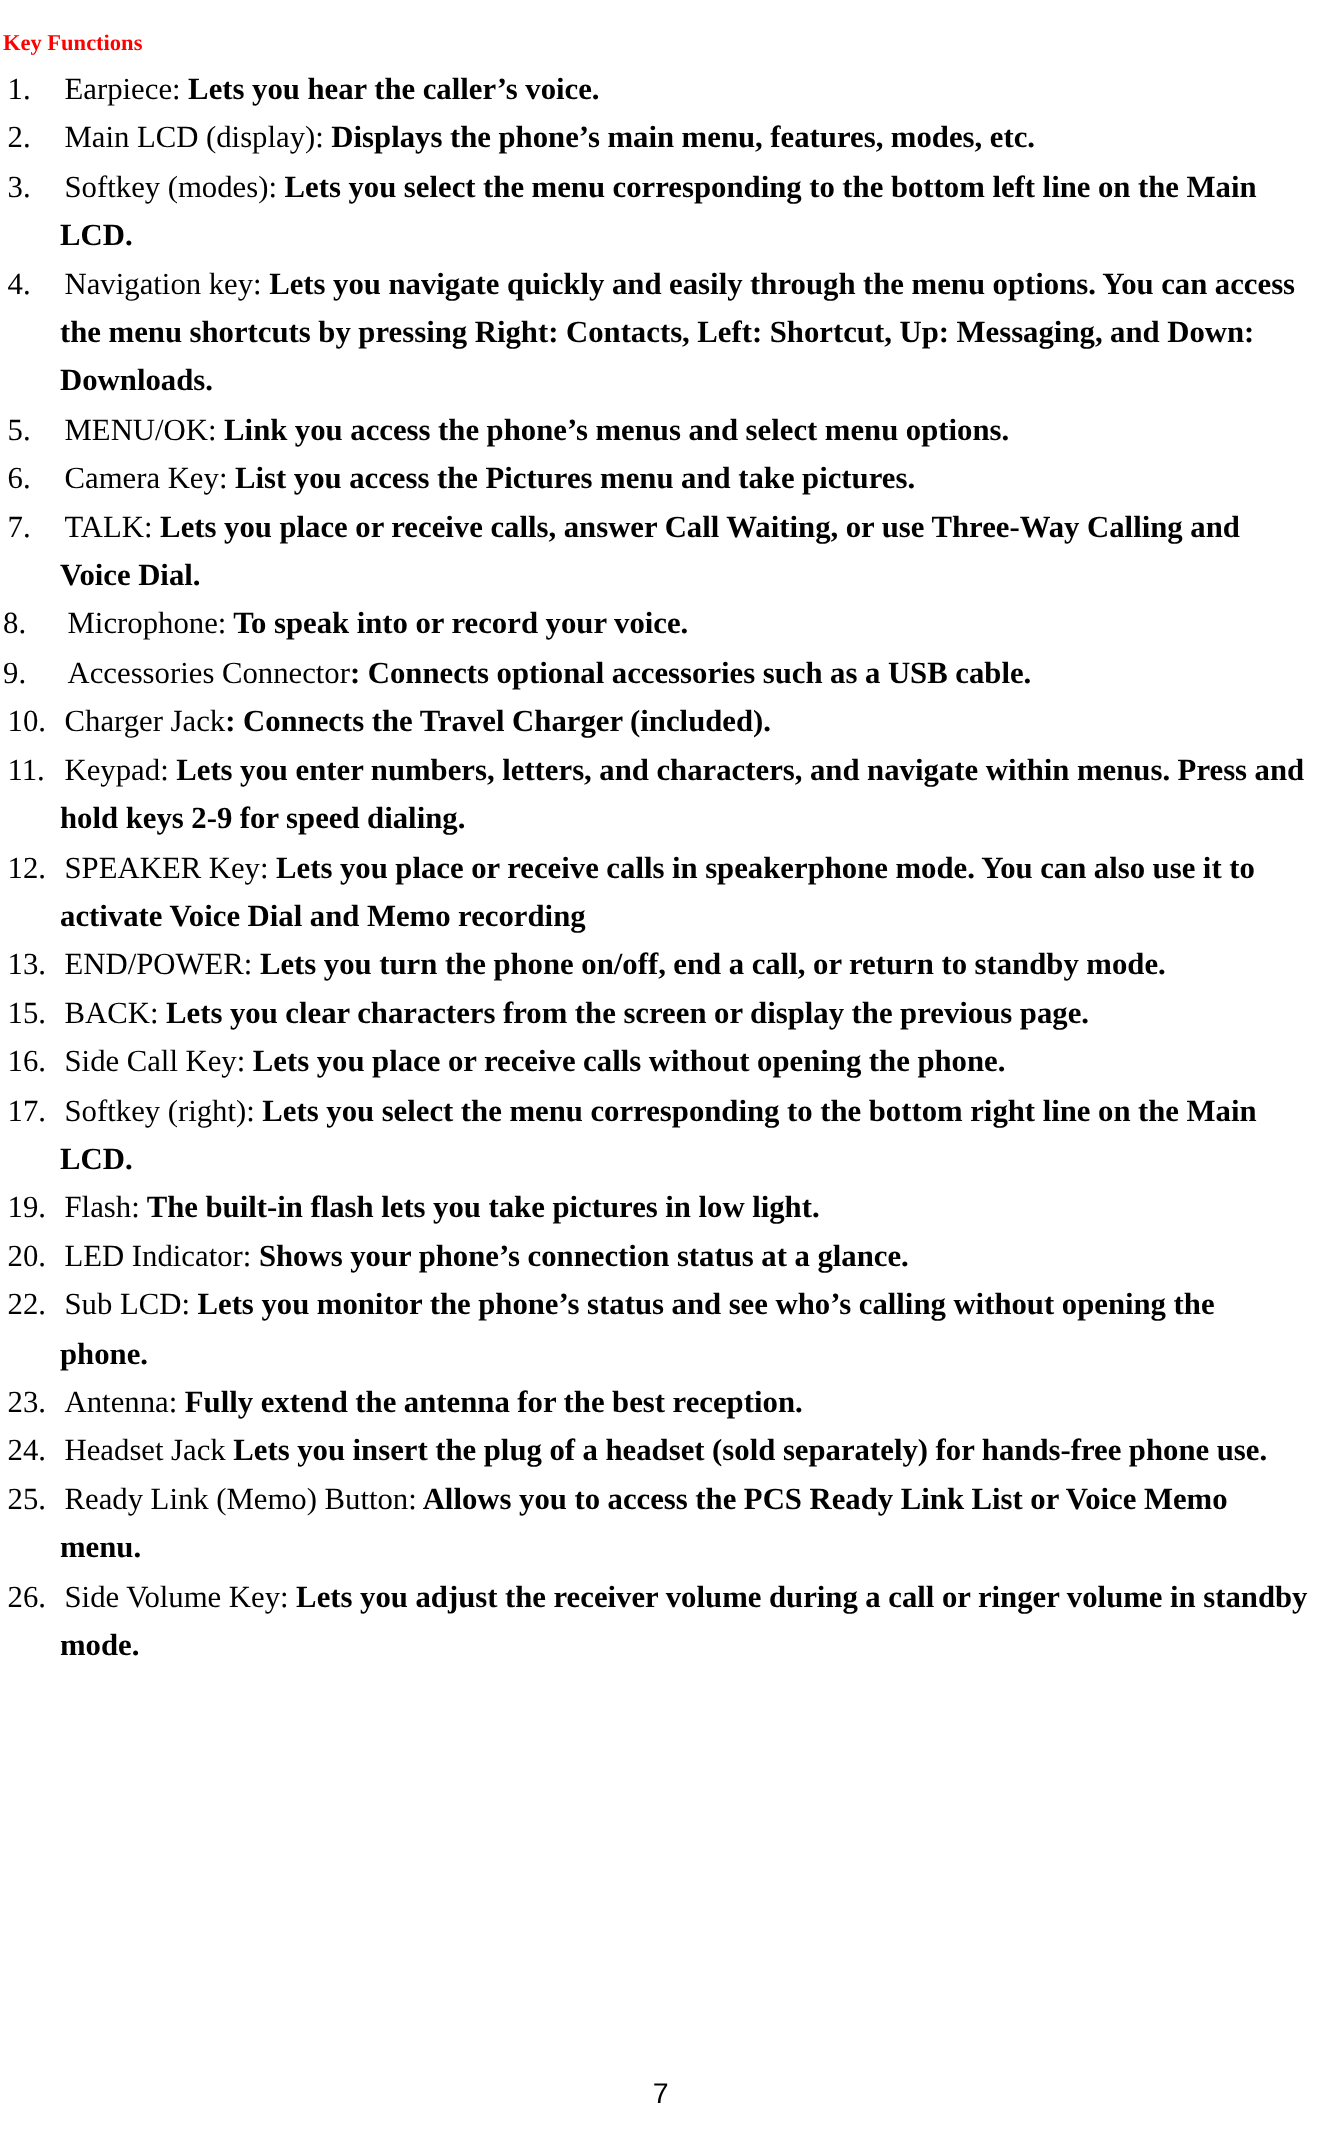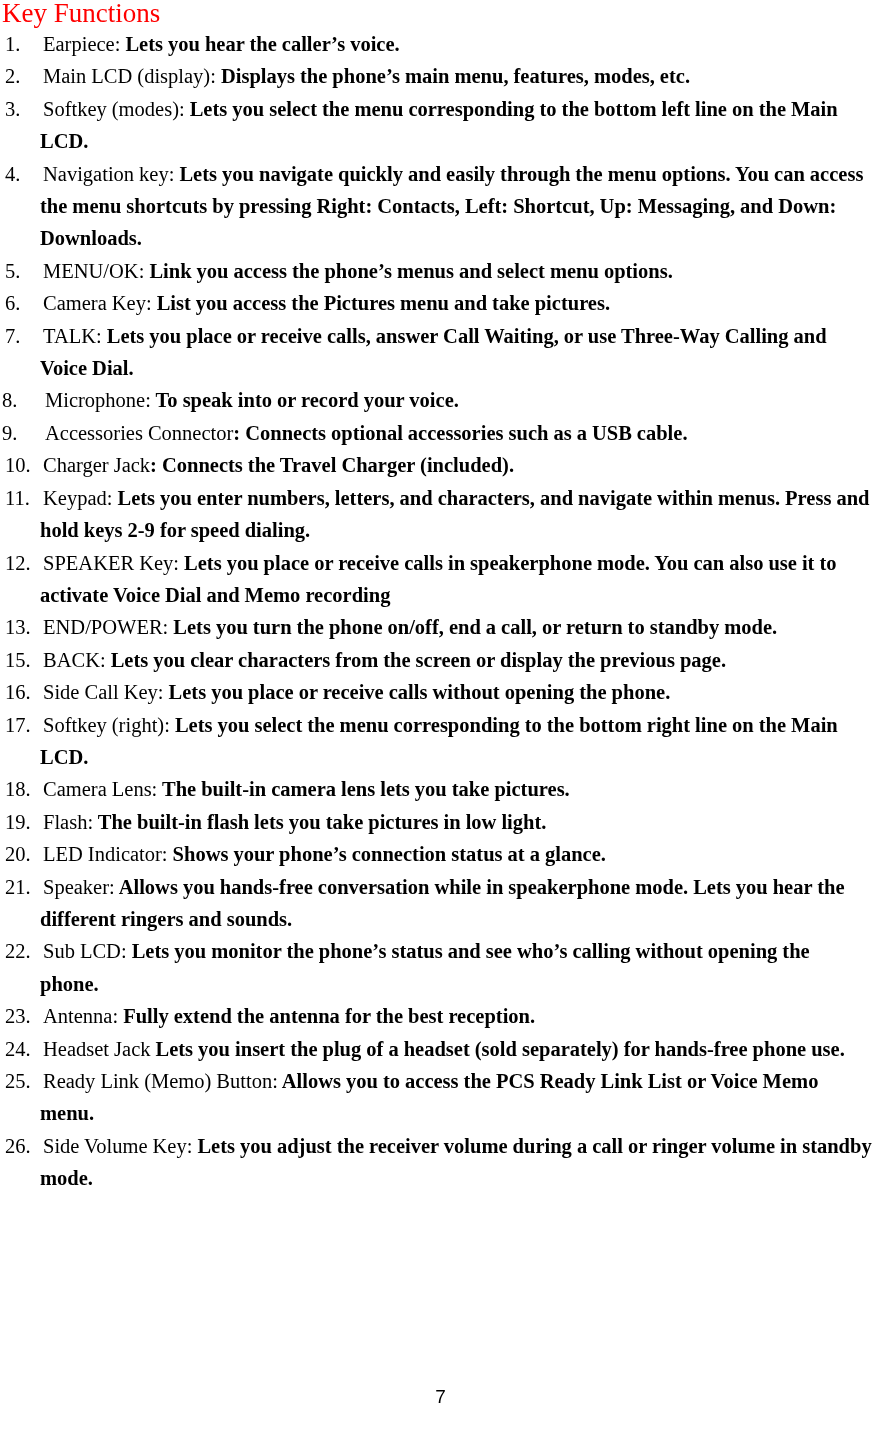--- a/index.html
+++ b/index.html
@@ -20,25 +20,25 @@
     position: absolute;
     left: 0;
     top: 0;
     width: 881px;
     height: 1430px;
     box-sizing: border-box;
     padding: 0px 9px 0px 2px;
   }
 
   .page-title {
-    font-size: 27px;
-    font-weight: normal;
+    font-size: 15px;
+    font-weight: bold;
     color: #ff0000;
     line-height: 26px;
-    margin: 0 0 2px 0;
+    margin: 16px 0 2px 0;
     letter-spacing: 0px;
     white-space: nowrap;
   }
 
   .list {
     list-style: none;
     margin: 0;
     padding: 0;
   }
 
@@ -109,24 +109,22 @@
       <li class="list-item"><span class="item-number">7.</span><span class="item-term">TALK:</span><span class="item-desc"> Lets you place or receive calls, answer Call Waiting, or use Three-Way Calling and Voice Dial.</span></li>
       <li class="list-item indent-wide"><span class="item-number">8.</span><span class="item-term">Microphone:</span><span class="item-desc"> To speak into or record your voice.</span></li>
       <li class="list-item indent-wide"><span class="item-number">9.</span><span class="item-term">Accessories Connector</span><span class="item-desc">: Connects optional accessories such as a USB cable.</span></li>
       <li class="list-item"><span class="item-number num-wide">10.</span><span class="item-term">Charger Jack</span><span class="item-desc">: Connects the Travel Charger (included).</span></li>
       <li class="list-item"><span class="item-number num-wide">11.</span><span class="item-term">Keypad:</span><span class="item-desc"> Lets you enter numbers, letters, and characters, and navigate within menus. Press and hold keys 2-9 for speed dialing.</span></li>
       <li class="list-item"><span class="item-number num-wide">12.</span><span class="item-term">SPEAKER Key:</span><span class="item-desc"> Lets you place or receive calls in speakerphone mode. You can also use it to activate Voice Dial and Memo recording</span></li>
       <li class="list-item"><span class="item-number num-wide">13.</span><span class="item-term">END/POWER:</span><span class="item-desc"> Lets you turn the phone on/off, end a call, or return to standby mode.</span></li>
       <li class="list-item"><span class="item-number num-wide">15.</span><span class="item-term">BACK:</span><span class="item-desc"> Lets you clear characters from the screen or display the previous page.</span></li>
       <li class="list-item"><span class="item-number num-wide">16.</span><span class="item-term">Side Call Key:</span><span class="item-desc"> Lets you place or receive calls without opening the phone.</span></li>
       <li class="list-item"><span class="item-number num-wide">17.</span><span class="item-term">Softkey (right):</span><span class="item-desc"> Lets you select the menu corresponding to the bottom right line on the Main LCD.</span></li>
-      <li class="list-item"><span class="item-number num-wide">18.</span><span class="item-term">Camera Lens:</span><span class="item-desc"> The built-in camera lens lets you take pictures.</span></li>
       <li class="list-item"><span class="item-number num-wide">19.</span><span class="item-term">Flash:</span><span class="item-desc"> The built-in flash lets you take pictures in low light.</span></li>
       <li class="list-item"><span class="item-number num-wide">20.</span><span class="item-term">LED Indicator:</span><span class="item-desc"> Shows your phone’s connection status at a glance.</span></li>
-      <li class="list-item"><span class="item-number num-wide">21.</span><span class="item-term">Speaker:</span><span class="item-desc"> Allows you hands-free conversation while in speakerphone mode. Lets you hear the different ringers and sounds.</span></li>
       <li class="list-item"><span class="item-number num-wide">22.</span><span class="item-term">Sub LCD:</span><span class="item-desc"> Lets you monitor the phone’s status and see who’s calling without opening the phone.</span></li>
       <li class="list-item"><span class="item-number num-wide">23.</span><span class="item-term">Antenna:</span><span class="item-desc"> Fully extend the antenna for the best reception.</span></li>
       <li class="list-item"><span class="item-number num-wide">24.</span><span class="item-term">Headset Jack</span><span class="item-desc"> Lets you insert the plug of a headset (sold separately) for hands-free phone use.</span></li>
       <li class="list-item"><span class="item-number num-wide">25.</span><span class="item-term">Ready Link (Memo) Button:</span><span class="item-desc"> Allows you to access the PCS Ready Link List or Voice Memo menu.</span></li>
       <li class="list-item"><span class="item-number num-wide">26.</span><span class="item-term">Side Volume Key:</span><span class="item-desc"> Lets you adjust the receiver volume during a call or ringer volume in standby mode.</span></li>
     </ol>
 
   <div class="page-number">7</div>
 
 </div>

